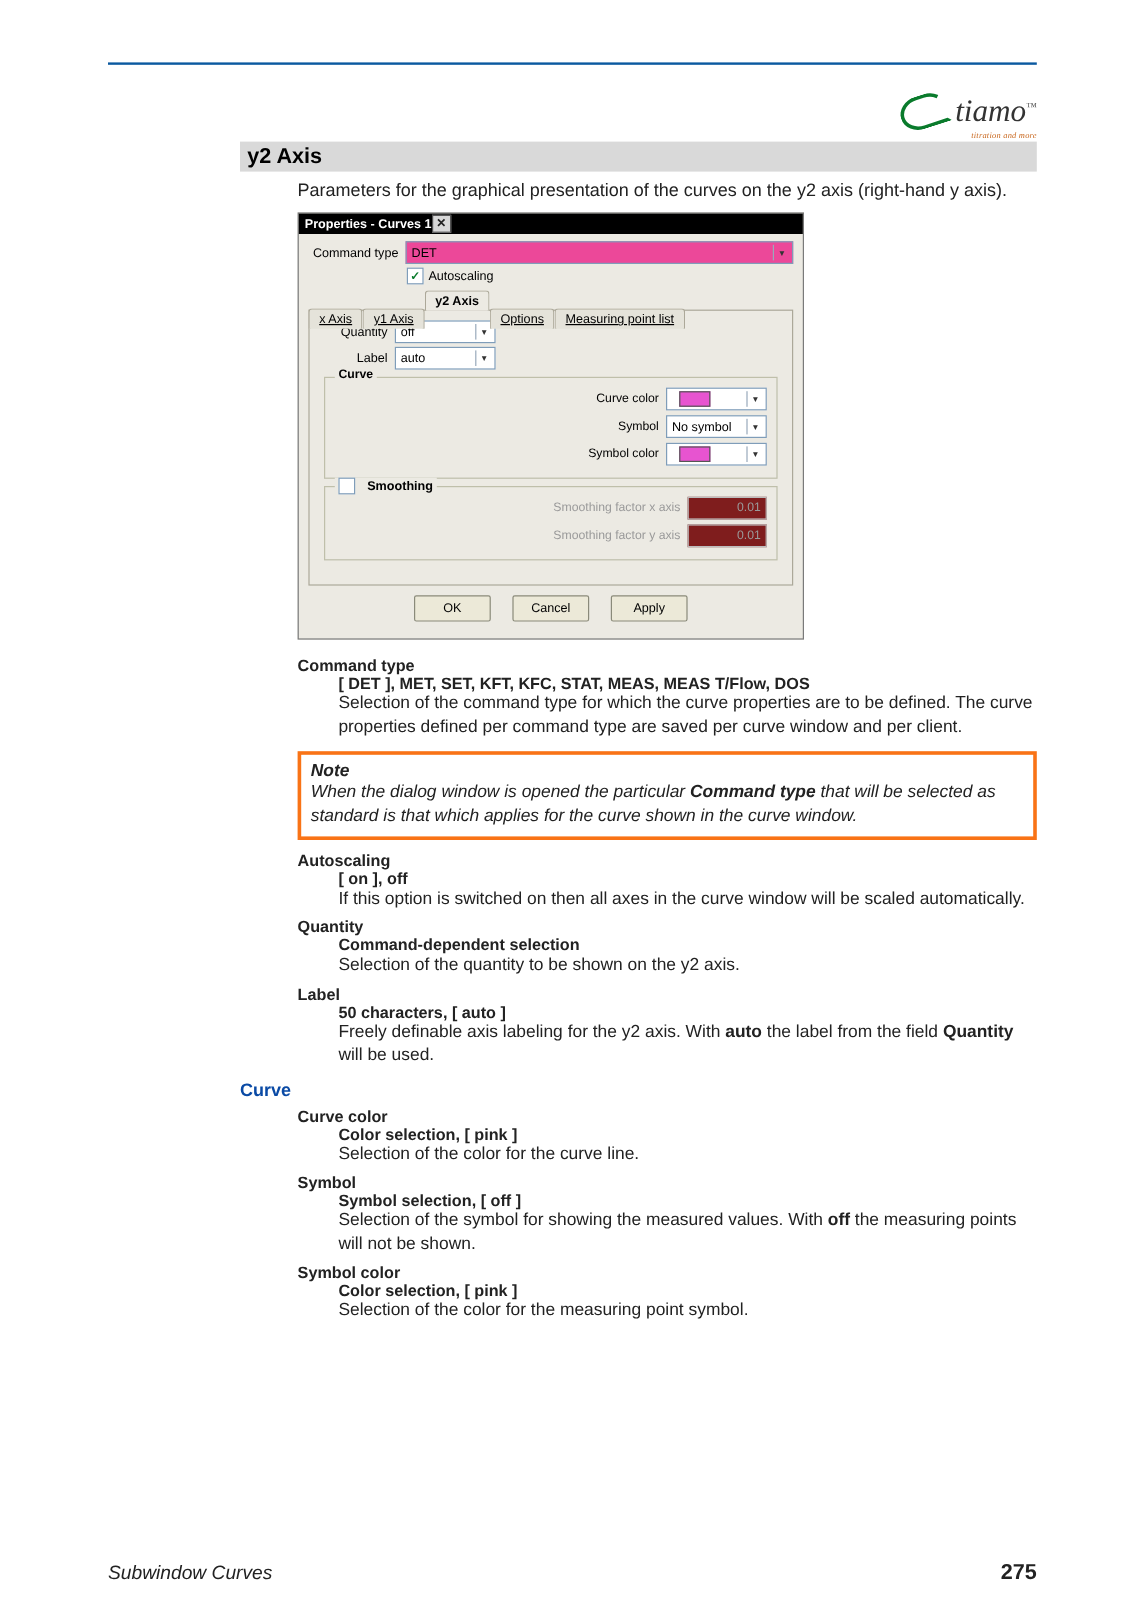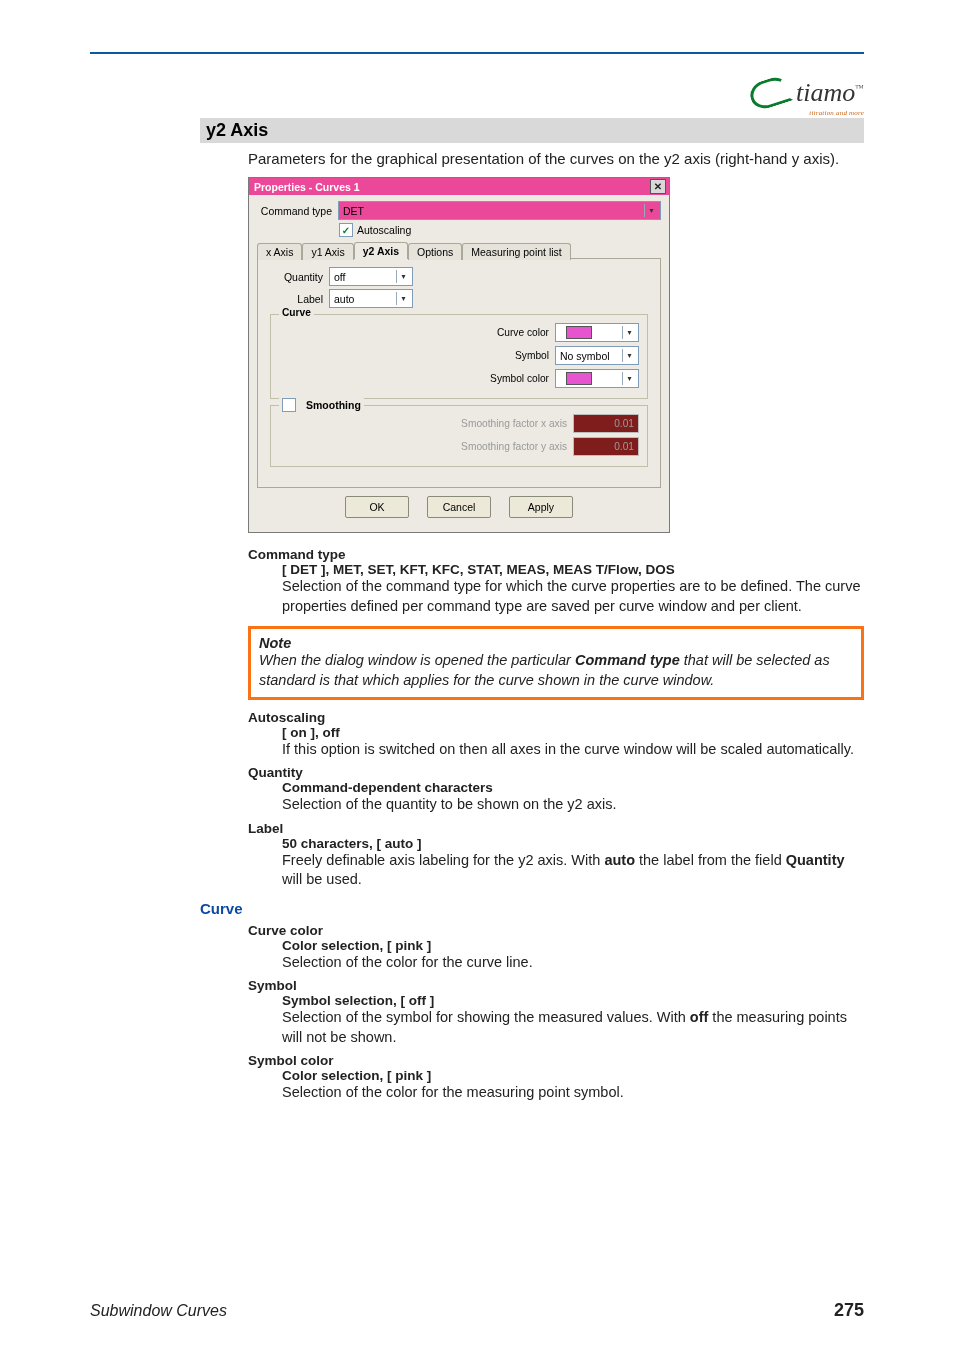--- a/index.html
+++ b/index.html
@@ -82,24 +82,23 @@
     width: 420px;
     margin-left: 48px;
     border: 1px solid #7a7a7a;
     background: #eceae3;
     font-family: "Segoe UI", Tahoma, Arial, sans-serif;
     font-size: 10.5px;
     color: #000;
     margin-bottom: 14px;
   }
   .dlg-titlebar {
-    background: #ec4899;
+    background: #000000;
     color: #fff;
     display: flex;
-    justify-content: space-between;
     align-items: center;
     padding: 1px 3px 1px 5px;
     font-weight: bold;
     font-size: 10.5px;
   }
   .dlg-close {
     width: 14px; height: 13px;
     background: #d8d8d8;
     border: 1px solid #555;
     display:flex;align-items:center;justify-content:center;
@@ -141,21 +140,21 @@
     border:1px solid #aca899;
     border-bottom:none;
     padding:2px 8px;
     background:#eceae3;
     font-size:10.5px;
     position:relative;
     top:1px;
     border-top-left-radius:3px;border-top-right-radius:3px;
   }
   .tab.active { background:#eceae3; font-weight:bold; z-index:2;}
-  .tab:not(.active){ background:#e5e3da; top:2px; }
+  .tab:not(.active){ background:#e5e3da; top:16px;text-decoration:underline; }
   .tabpanel {
     border:1px solid #aca899;
     background:#eceae3;
     padding:8px 10px 20px 10px;
     min-height: 190px;
   }
   .select-sm {
     width: 76px; height:17px;
     background:#fff;border:1px solid #7f9db9;
     display:flex;align-items:center;justify-content:space-between;
@@ -366,21 +365,21 @@
 
     <div class="defs">
       <div class="d-term">Autoscaling</div>
       <div class="d-sub">
         <div class="opt">[ on ], off</div>
         <div class="txt">If this option is switched on then all axes in the curve window will be scaled automatically.</div>
       </div>
 
       <div class="d-term">Quantity</div>
       <div class="d-sub">
-        <div class="opt">Command-dependent characters</div>
+        <div class="opt">Command-dependent selection</div>
         <div class="txt">Selection of the quantity to be shown on the y2 axis.</div>
       </div>
 
       <div class="d-term">Label</div>
       <div class="d-sub">
         <div class="opt">50 characters, [ auto ]</div>
         <div class="txt">
           <span>Freely definable axis labeling for the y2 axis. With </span><b>auto</b><span> the label from the field </span><b>Quantity</b><span> will be used.</span>
         </div>
       </div>

